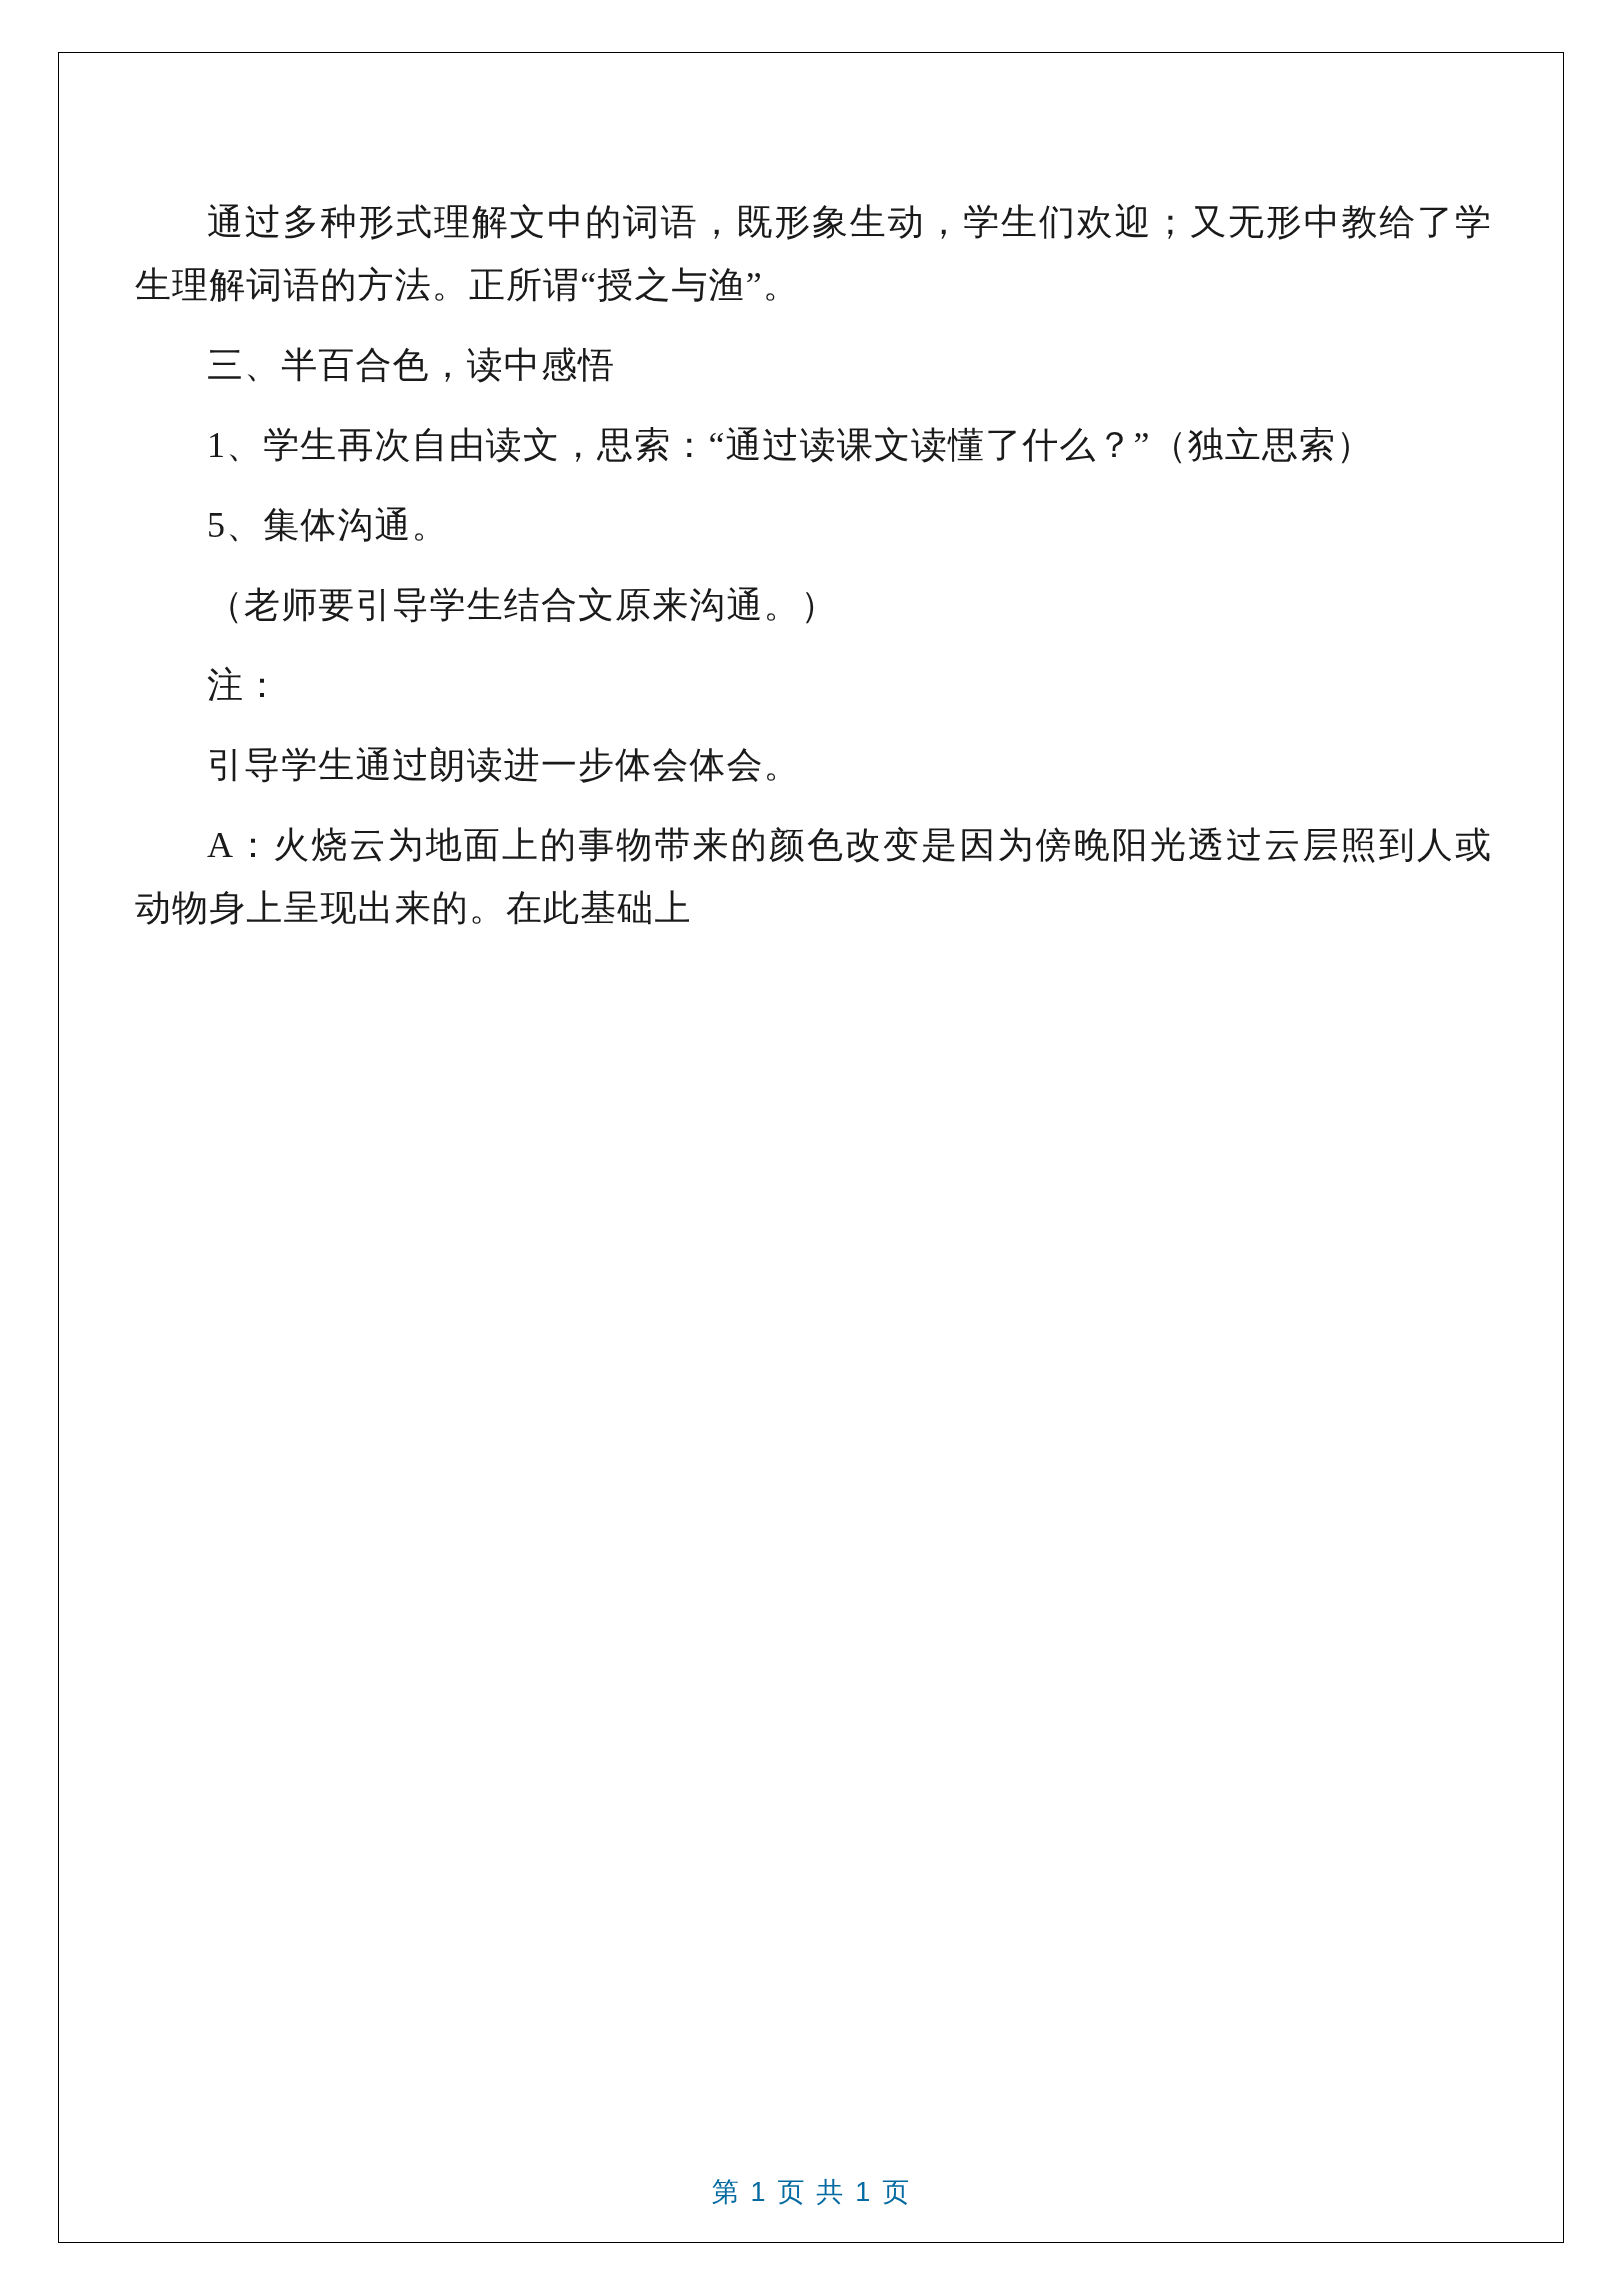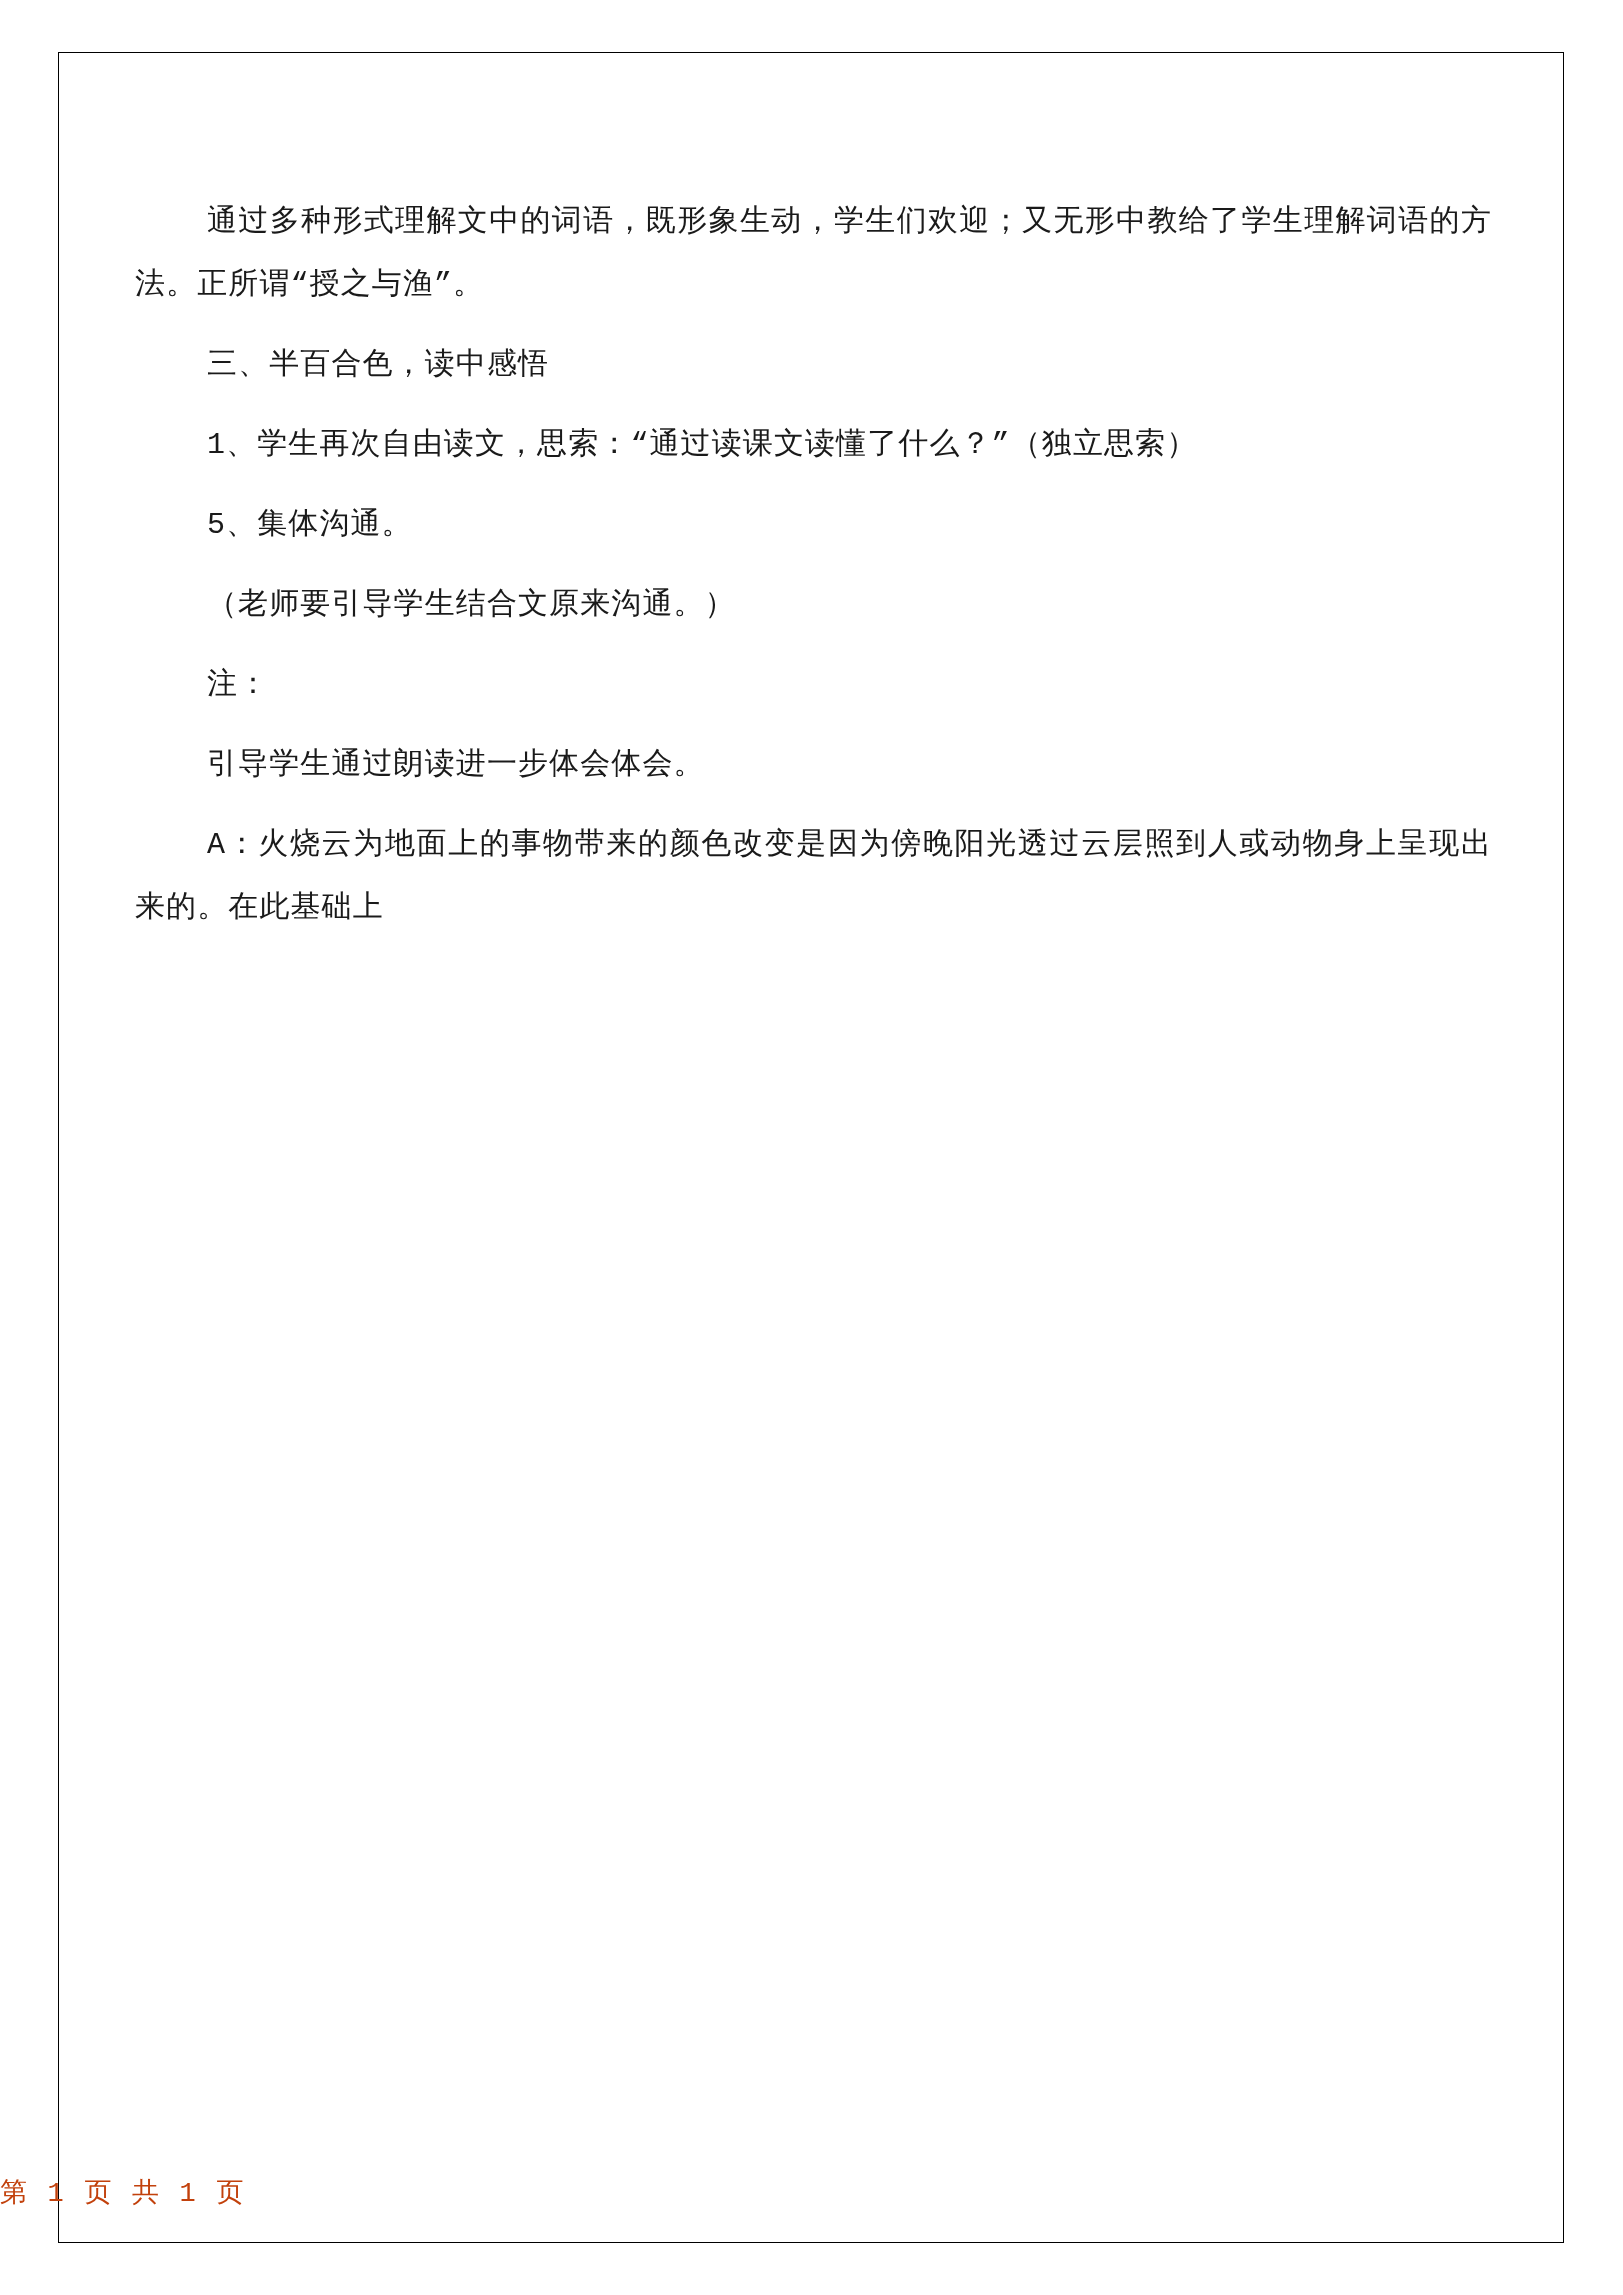--- a/index.html
+++ b/index.html
@@ -30,41 +30,42 @@
     border: 1.7px solid #000000;
     box-sizing: border-box;
   }
   .content {
     position: absolute;
     left: 135px;
     top: 191px;
     width: 1357px;
   }
   .para {
-    font-size: 30px;
+    font-size: 36px;
     line-height: 63px;
     letter-spacing: 1.1px;
     text-align: justify;
     text-justify: inter-ideograph;
     margin: 0 0 17px 0;
-    font-family: Liberation Mono, monospace;
+    font-family: Liberation Serif, serif;
     white-space: pre-wrap;
   }
   .indent {
     text-indent: 72px;
   }
   .footer {
     position: absolute;
     left: 0;
     right: 0;
     bottom: 85px;
+    text-align: center;
     font-size: 27px;
     letter-spacing: 2.2px;
-    color: #c2410c;
-    font-family: Liberation Mono, monospace;
+    color: #0369a1;
+    font-family: Liberation Sans, sans-serif;
   }
 </style>
 </head>
 <body>
 
 <div class="page">
   <div class="page-border"></div>
 
   <div class="content">
     <p class="para indent">通过多种形式理解文中的词语，既形象生动，学生们欢迎；又无形中教给了学生理解词语的方法。正所谓“授之与渔”。</p>

